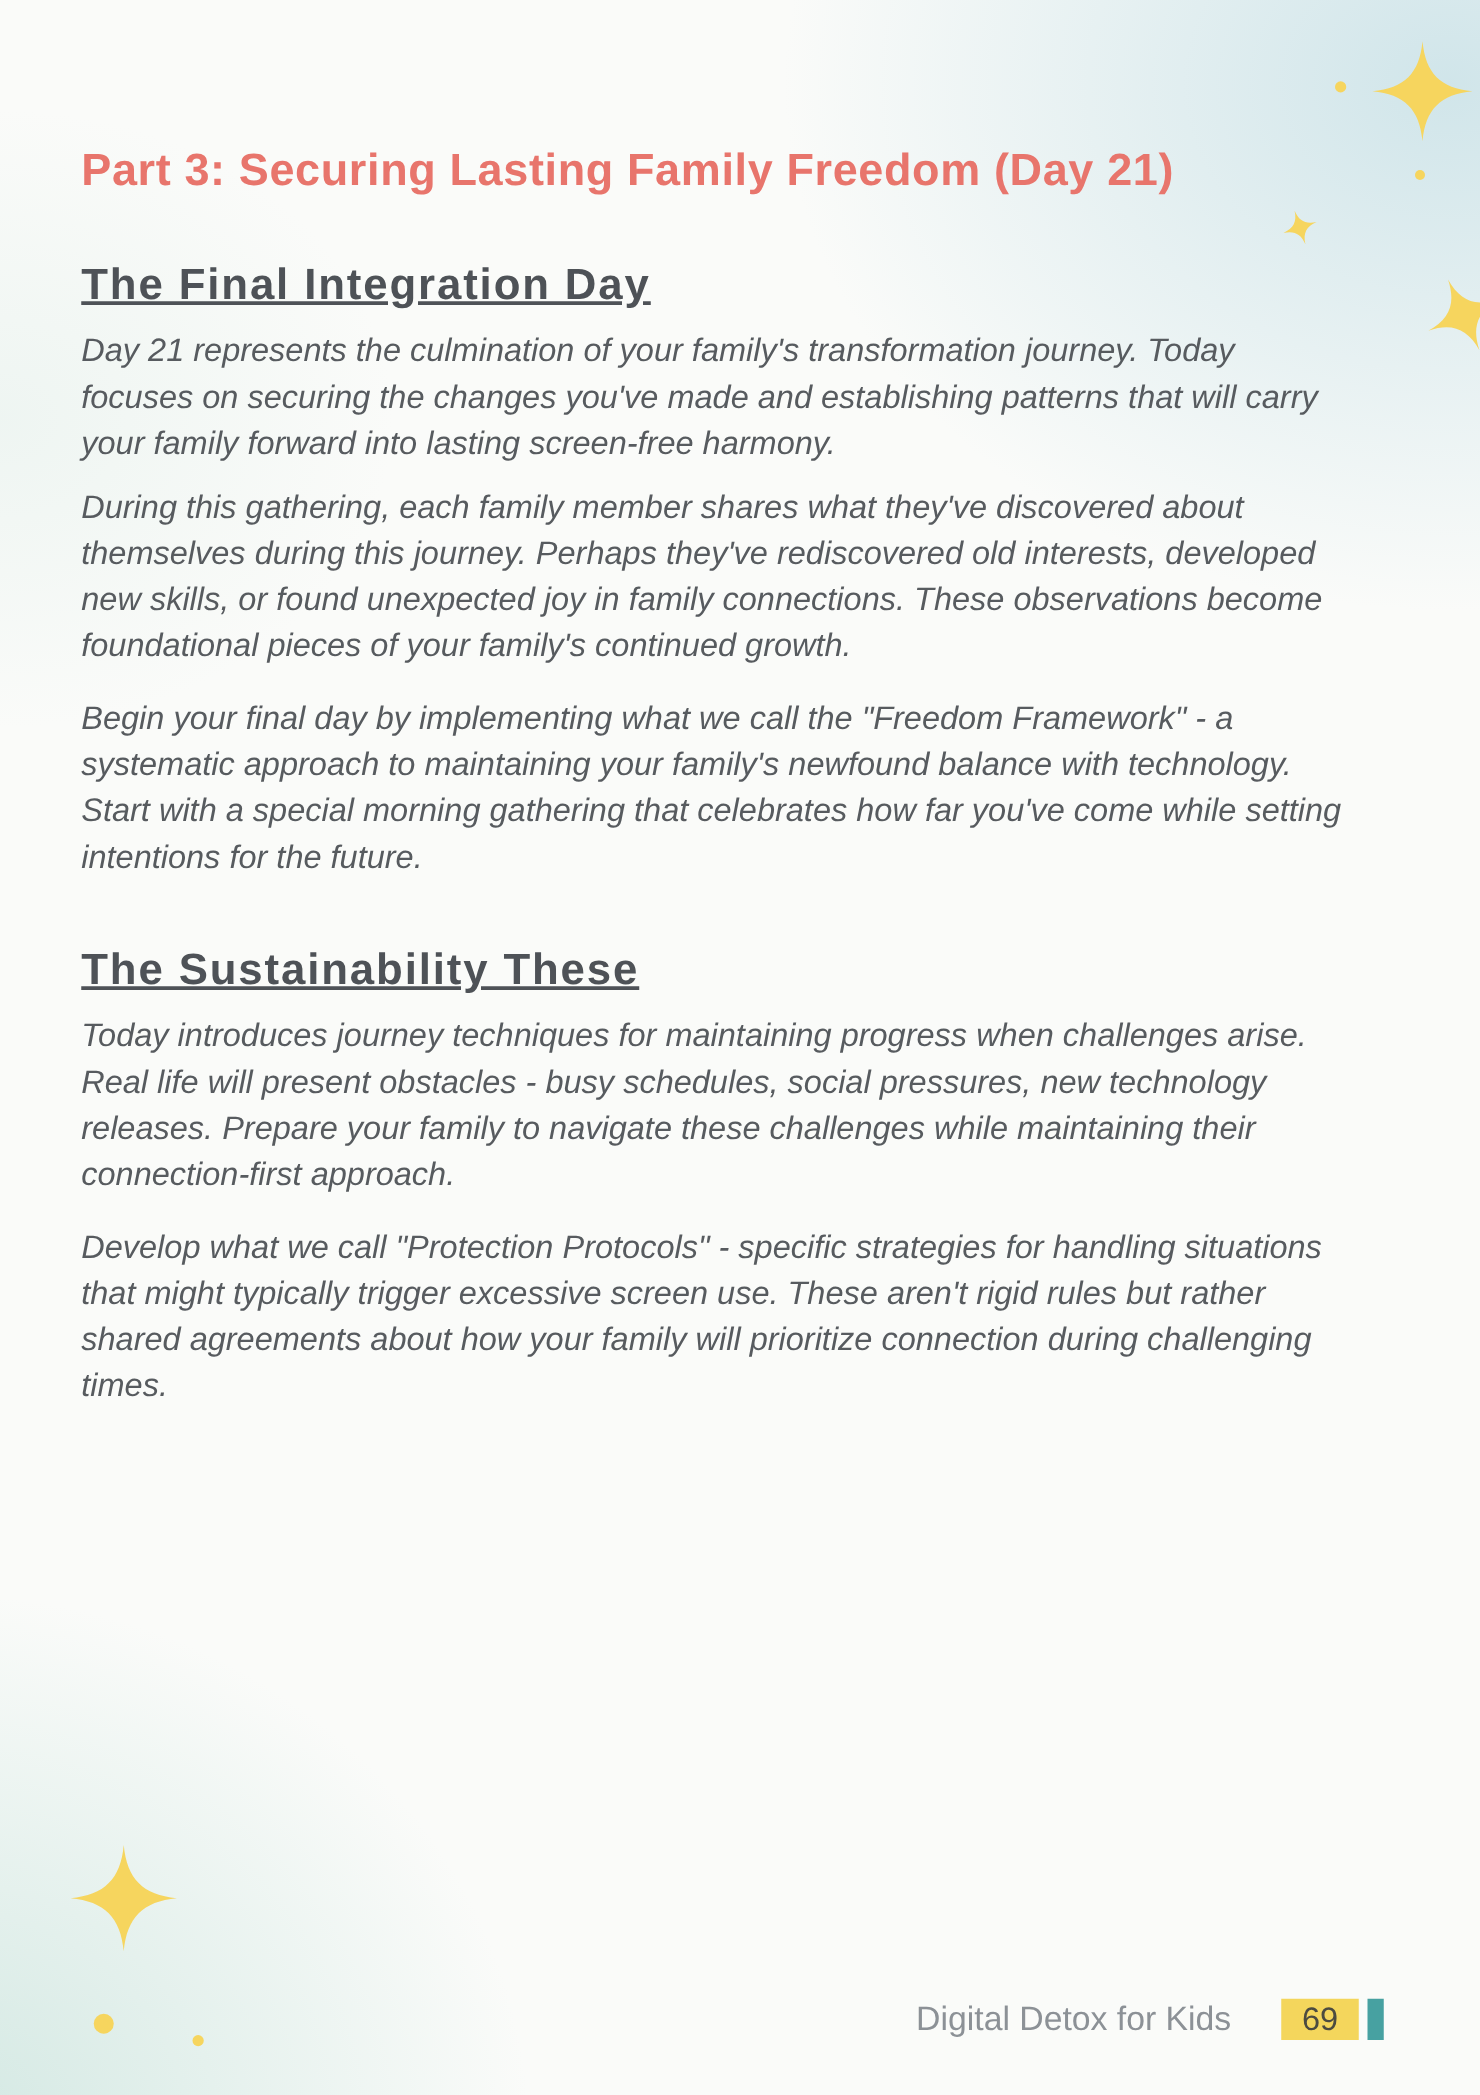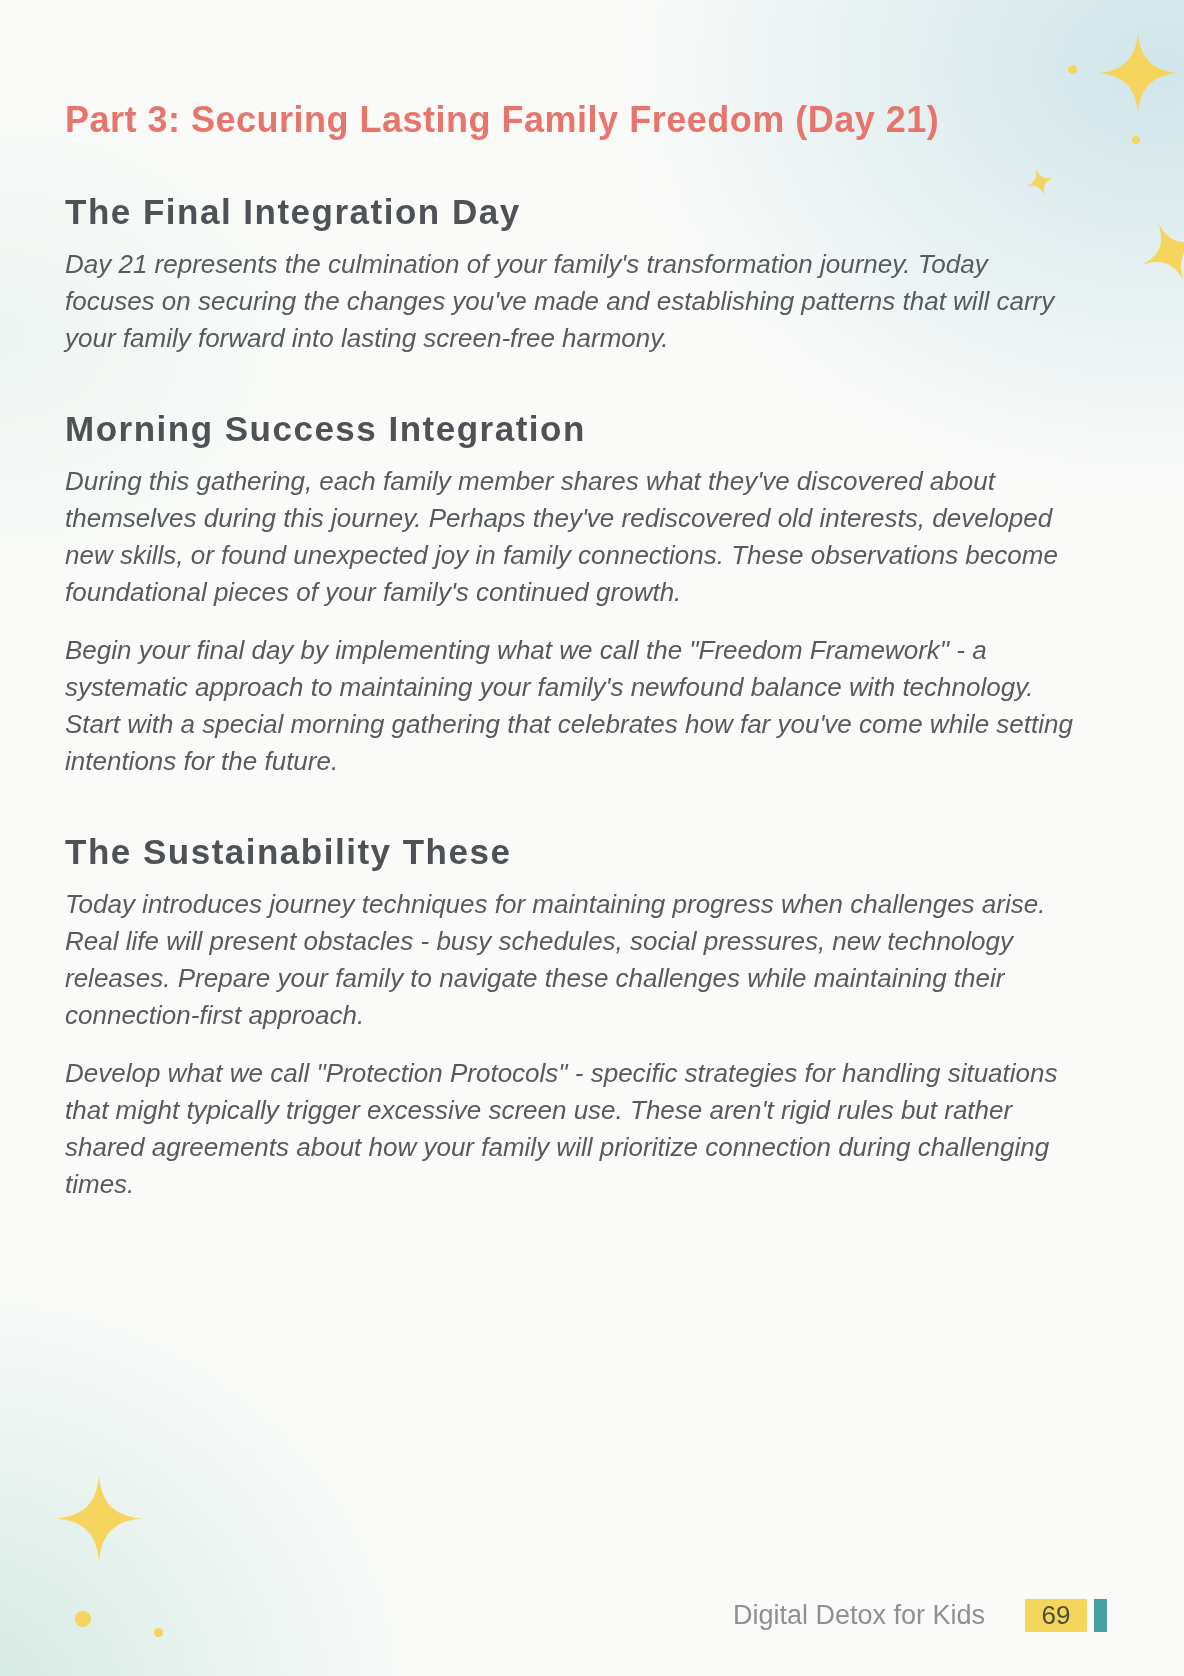--- a/index.html
+++ b/index.html
@@ -33,29 +33,30 @@
     position:absolute;
     left:65px; top:99px;
     width:1015px;
   }
   h1.part-title{
     font-size:36px;
     line-height:1.15;
     font-weight:bold;
     letter-spacing:0.5px;
     color:var(--accent-coral);
-    margin:0 0 0 0;
+    margin:16px 0 0 0;
   }
   section h2{
     font-size:35px;
     line-height:40px;
     font-weight:bold;
     letter-spacing:1.5px;
     color:var(--heading-gray);
     margin:52px 0 0 0;
+    text-decoration:underline;
   }
   section p{
     font-size:26px;
     line-height:37px;
     color:var(--body-gray);
     margin:14px 0 0 0;
     font-style:italic;
   }
   section p + p{
     margin-top:21px;
@@ -117,21 +118,20 @@
 
   <main class="content">
     <h1 class="part-title">Part 3: Securing Lasting Family Freedom (Day 21)</h1>
 
     <section>
       <h2>The Final Integration Day</h2>
       <p>Day 21 represents the culmination of your family's transformation journey. Today focuses on securing the changes you've made and establishing patterns that will carry your family forward into lasting screen-free harmony.</p>
     </section>
 
     <section>
-      <h2>Morning Success Integration</h2>
       <p>During this gathering, each family member shares what they've discovered about themselves during this journey. Perhaps they've rediscovered old interests, developed new skills, or found unexpected joy in family connections. These observations become foundational pieces of your family's continued growth.</p>
       <p>Begin your final day by implementing what we call the "Freedom Framework" - a systematic approach to maintaining your family's newfound balance with technology. Start with a special morning gathering that celebrates how far you've come while setting intentions for the future.</p>
     </section>
 
     <section>
       <h2>The Sustainability These</h2>
       <p>Today introduces journey techniques for maintaining progress when challenges arise. Real life will present obstacles - busy schedules, social pressures, new technology releases. Prepare your family to navigate these challenges while maintaining their connection-first approach.</p>
       <p>Develop what we call "Protection Protocols" - specific strategies for handling situations that might typically trigger excessive screen use. These aren't rigid rules but rather shared agreements about how your family will prioritize connection during challenging times.</p>
     </section>
   </main>

